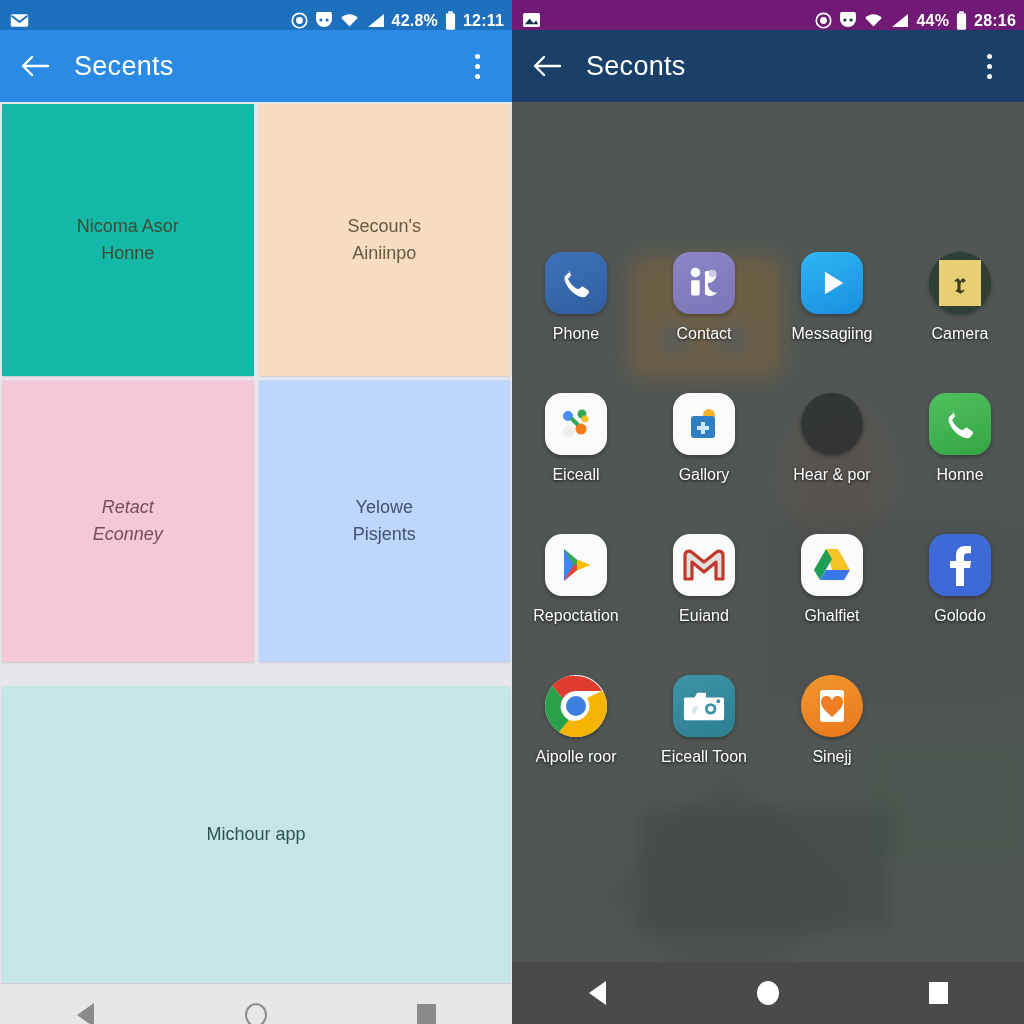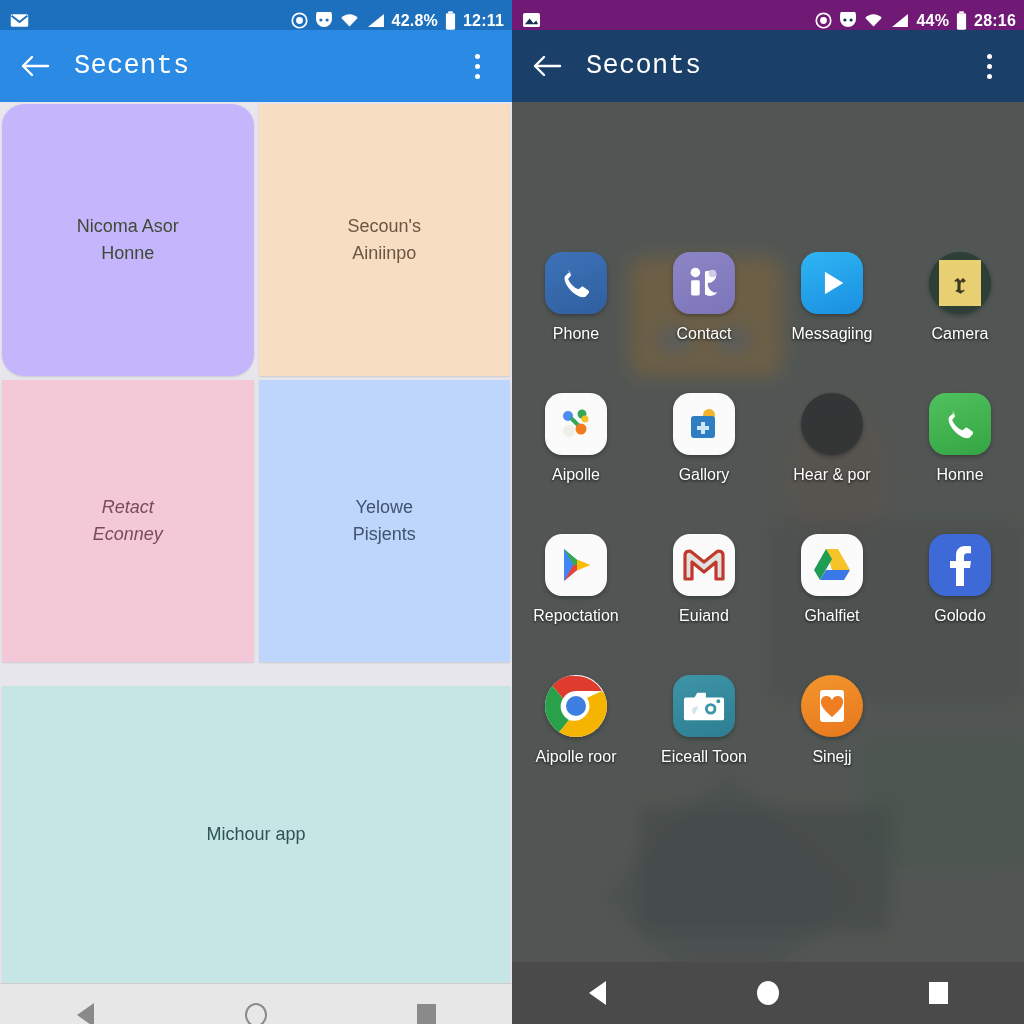--- a/index.html
+++ b/index.html
@@ -24,42 +24,41 @@
   .sb-right { margin-left:auto; display:flex; align-items:center; gap:7px; }
   .sb-text { font-size:16px; font-weight:bold; }
   .ico { display:inline-block; line-height:1; }
 
   
   .appbar {
     height:72px; flex:0 0 72px;
     display:flex; align-items:center;
     padding:0 18px 0 14px;
     color:#fff;
-    font-family:Liberation Mono, monospace;
   }
   .backarrow { width:42px; height:42px; display:flex; align-items:center; justify-content:center; cursor:pointer; }
   .appbar-title { font-size:27px; margin-left:18px; font-weight:400; letter-spacing:.3px; }
   .overflow { margin-left:auto; width:34px; height:42px; display:flex; flex-direction:column;
               align-items:center; justify-content:center; gap:5px; cursor:pointer; }
   .overflow i { width:5px; height:5px; border-radius:50%; background:#fff; display:block; }
 
   
   #panel-left { background:#e9e9ee; }
   .tilegrid { flex:1 1 auto; display:flex; flex-direction:column; padding:2px 2px 0 2px; gap:4px; background:#e6e6ec; }
   .tilerow { display:flex; gap:5px; }
   .tile {
     display:flex; flex-direction:column;
     align-items:center; justify-content:center;
     text-align:center; font-size:18px; line-height:1.5;
     border-radius:1px;
     box-shadow:0 1px 2px rgba(0,0,0,.13);
     cursor:pointer;
   }
   .tile span { display:block; }
-  .t-green  { background:#c4b5fd; color:#3e4a33;border-radius:22px; }
+  .t-green  { background:#14b8a6; color:#3e4a33; }
   .t-peach  { background:#f7ddc1; color:#6b5640; }
   .t-pink   { background:#f4c9d7; color:#7c4a58;font-style:italic; }
   .t-blue   { background:#bed6fb; color:#3f546f; }
   .t-teal   { background:#c6e6e6; color:#2e5356;margin-top:20px; }
   .row-a .tile { height:272px; flex:1 1 50%; }
   .row-b .tile { height:282px; flex:1 1 50%; }
   .row-c .tile { height:297px; flex:1 1 100%; }
 
   
   #panel-right { background:#5b605d; }
@@ -346,21 +345,21 @@
         <div class="app-icon ic-white">
           <svg width="44" height="44" viewBox="0 0 44 44">
             <circle cx="14" cy="14" r="5" fill="#4a8cf0"></circle>
             <circle cx="28" cy="12" r="4.5" fill="#36a85a"></circle>
             <circle cx="31" cy="17" r="3.5" fill="#f2c225"></circle>
             <path d="M18 17 L26 25" stroke="#36a85a" stroke-width="4" stroke-linecap="round"></path>
             <circle cx="27" cy="27" r="5.5" fill="#f07a1c"></circle>
             <circle cx="15" cy="29" r="6" fill="#f0eee8"></circle>
           </svg>
         </div>
-        <div class="app-label">Aipolle</div>
+        <div class="app-label">Eiceall</div>
       </div>
 
       <div class="app">
         <div class="app-icon ic-white">
           <svg width="40" height="40" viewBox="0 0 40 40">
             <circle cx="25" cy="11" r="6" fill="#f2b32a"></circle>
             <rect x="7" y="12" width="24" height="22" rx="3" fill="#2f7ec4"></rect>
             <path d="M17 18 h4 v4 h4 v4 h-4 v4 h-4 v-4 h-4 v-4 h4 z" fill="#cfe6f7"></path>
           </svg>
         </div>

